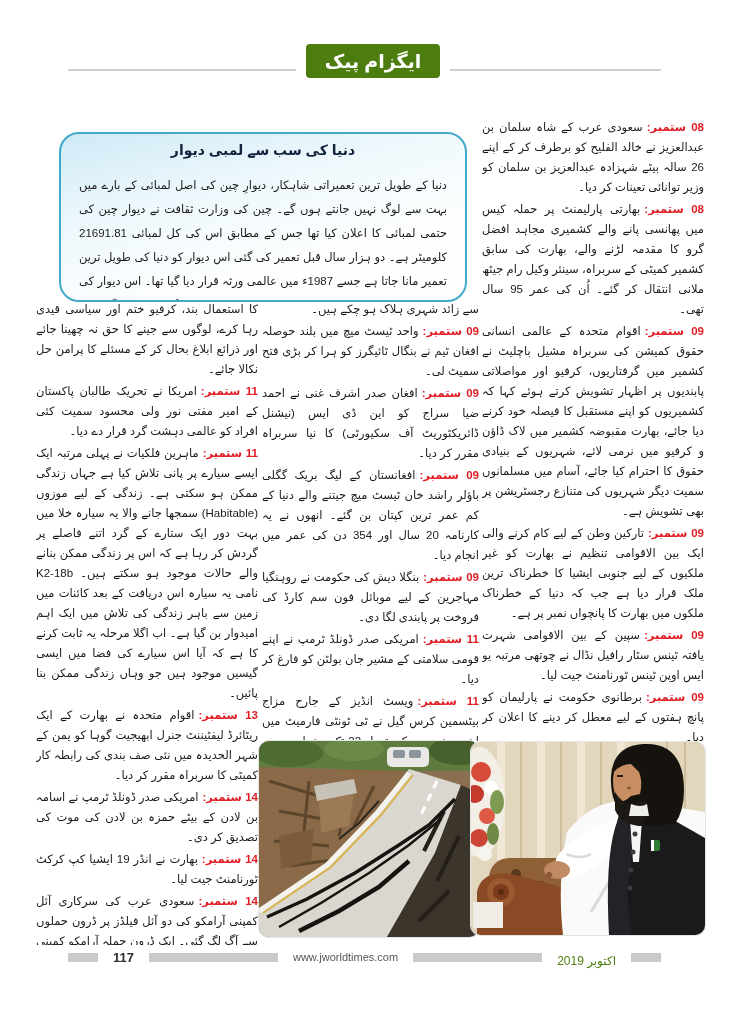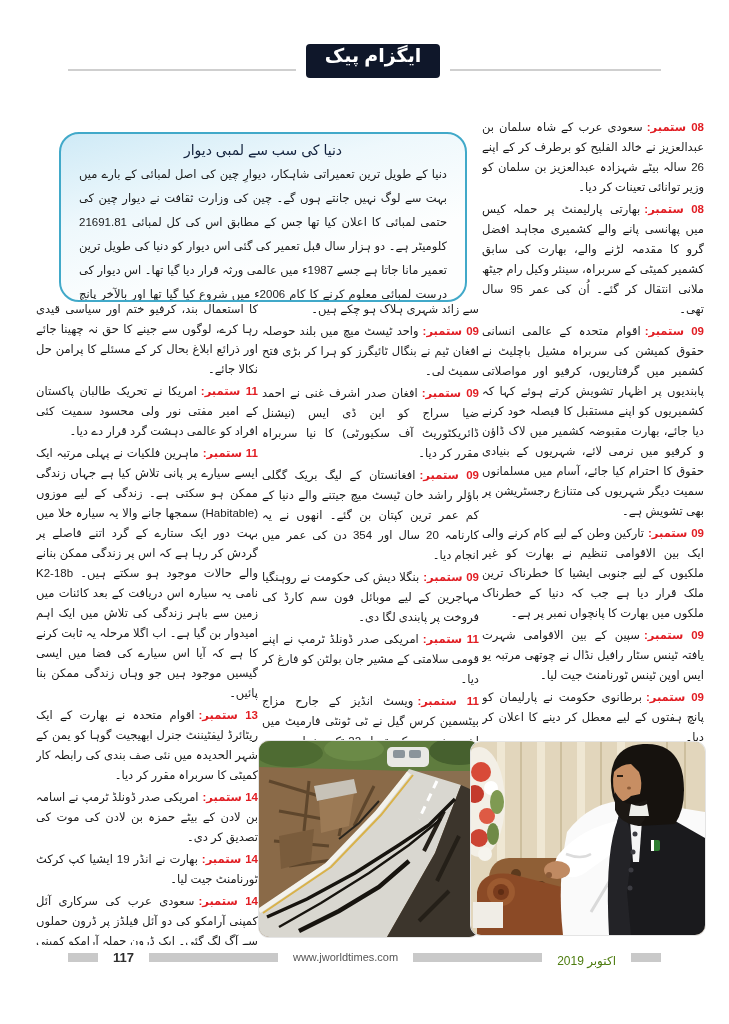--- a/index.html
+++ b/index.html
@@ -2,28 +2,28 @@
 <html lang="ur"><head>
 <meta charset="utf-8">
 <style>
   html,body{margin:0;padding:0;background:#ffffff;}
   #page{position:relative;width:729px;height:1024px;background:#ffffff;overflow:hidden;
         font-family:"Liberation Sans","DejaVu Sans",sans-serif;color:#1b1b1b;}
   
   .rule{position:absolute;top:69px;height:2px;background:#cfcfcf;}
   #rule-left{left:68px;width:228px;}
   #rule-right{left:450px;width:211px;}
-  .badge{position:absolute;left:306px;top:44px;width:134px;height:34px;background:#0f172a;
-         border-radius:4px;display:flex;justify-content:center;
+  .badge{position:absolute;left:306px;top:44px;width:134px;height:34px;background:#4d7c0f;
+         border-radius:4px;display:flex;align-items:center;justify-content:center;
          color:#ffffff;font-size:19px;font-weight:bold;direction:rtl;}
   
   .hbox{position:absolute;left:59px;top:132px;width:408px;height:170px;box-sizing:border-box;
         border:2.5px solid #41a9c9;border-radius:20px;padding:8px 18px 6px 18px;
         background:linear-gradient(165deg,#cfeaf6 0%,#eef8fc 35%,#fdfefe 70%);direction:rtl;overflow:hidden;}
-  .hbox h2{margin:0 0 4px 0;text-align:center;font-size:14px;color:#13233e;font-weight:normal;}
+  .hbox h2{margin:0 0 15px 0;text-align:center;font-size:14px;color:#13233e;font-weight:bold;}
   .hbox p{margin:0;font-size:11.5px;line-height:24px;text-align:justify;}
   
   .col{position:absolute;direction:rtl;text-align:justify;font-size:11.5px;line-height:20px;overflow:hidden;}
   #col-right{left:482px;top:117px;width:222px;height:626px;}
   #col-mid{left:262px;top:299px;width:217px;height:442px;}
   #col-left{left:36px;top:299px;width:222px;height:646px;}
   .entry{margin:0 0 2px 0;}
   .date{color:#e11d23;font-weight:bold;margin-left:4px;}
   
   .photo{position:absolute;border-radius:10px;overflow:hidden;box-shadow:0 0 0 1px #e4e4e4;}

